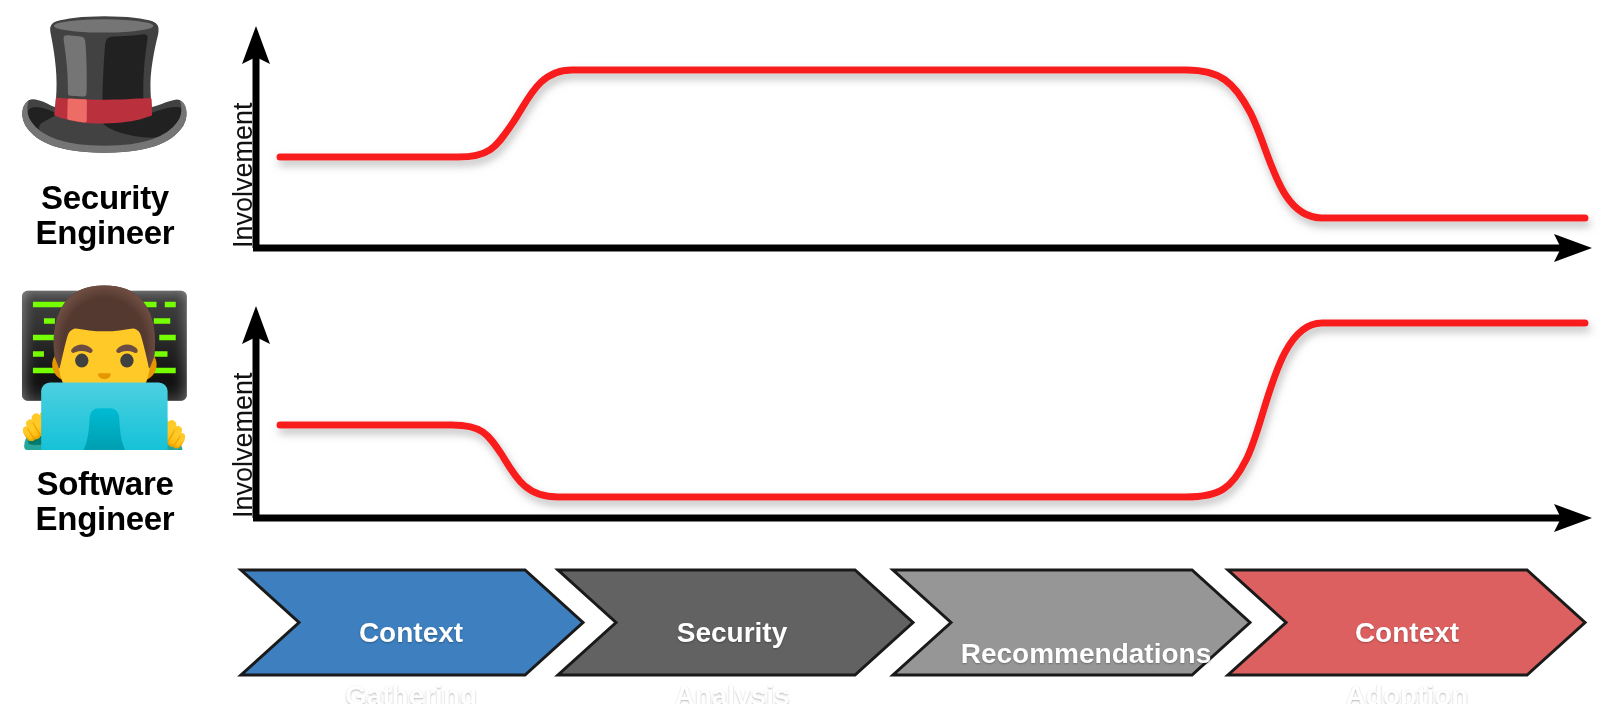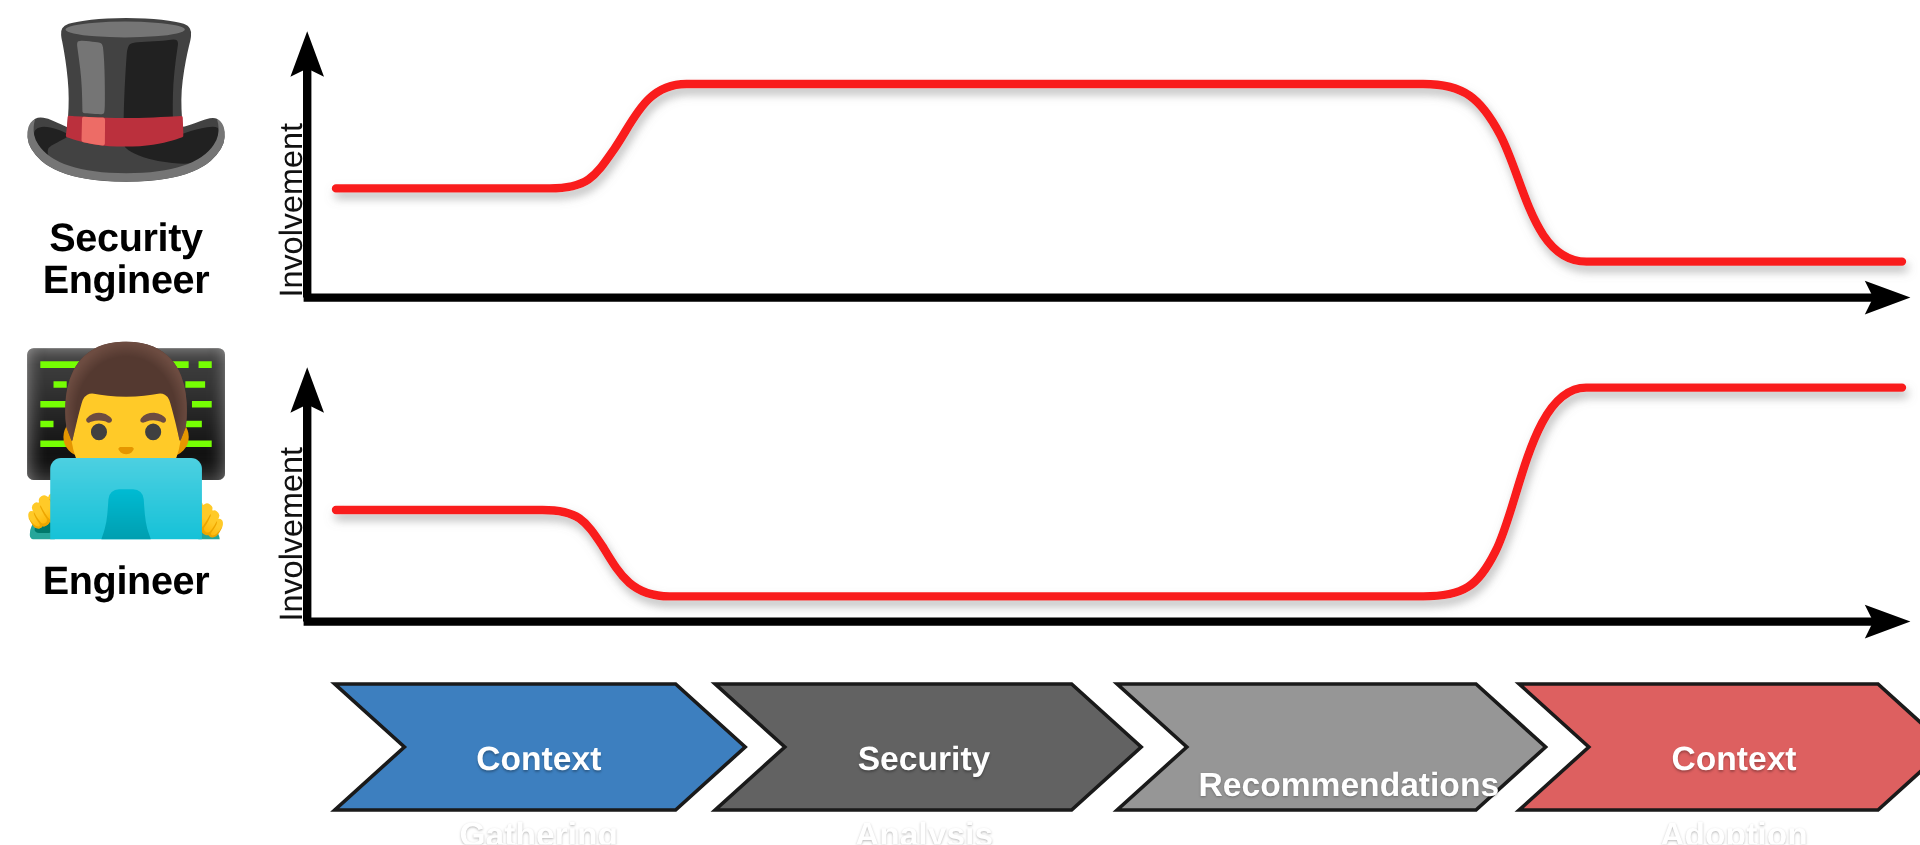--- a/index.html
+++ b/index.html
@@ -65,21 +65,20 @@
   #axis-title-top    { left: 228px; top: 248px; }
   #axis-title-bottom { left: 228px; top: 518px; }
 
   
   #process-bar {
     position: absolute;
     left: 0px;
     top: 560px;
     width: 1316px;
     height: 130px;
-    margin-left: 38px;
   }
   .chev-label {
     position: absolute;
     text-align: center;
     font-family: "Liberation Sans", sans-serif;
     font-weight: bold;
     font-size: 28px;
     line-height: 1.12;
     color: #ffffff;
     white-space: pre-line;
@@ -93,20 +92,21 @@
 <div id="stage">
 
   <div class="persona" id="persona-security">
     <span class="persona-emoji">🎩</span>
     <span class="persona-label">Security</span>
     <span class="persona-label">Engineer</span>
   </div>
 
   <div class="persona" id="persona-software">
     <span class="persona-emoji">👨‍💻</span>
+    <span class="persona-label">Software</span>
     <span class="persona-label">Engineer</span>
   </div>
 
   <div class="chart" id="chart-top" style="left:200px; top:20px;">
     <svg width="1400" height="250" viewBox="0 0 1400 250">
       <defs>
         <filter id="softshadow-top" x="-20%" y="-40%" width="150%" height="220%">
           <feDropShadow dx="2" dy="5" stdDeviation="4" flood-color="#808080" flood-opacity="0.55"></feDropShadow>
         </filter>
       </defs>

